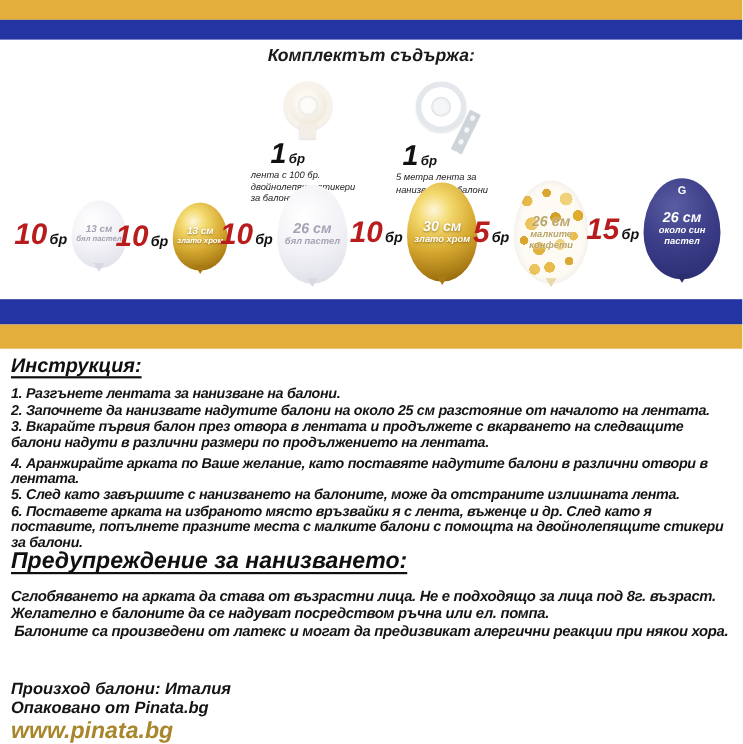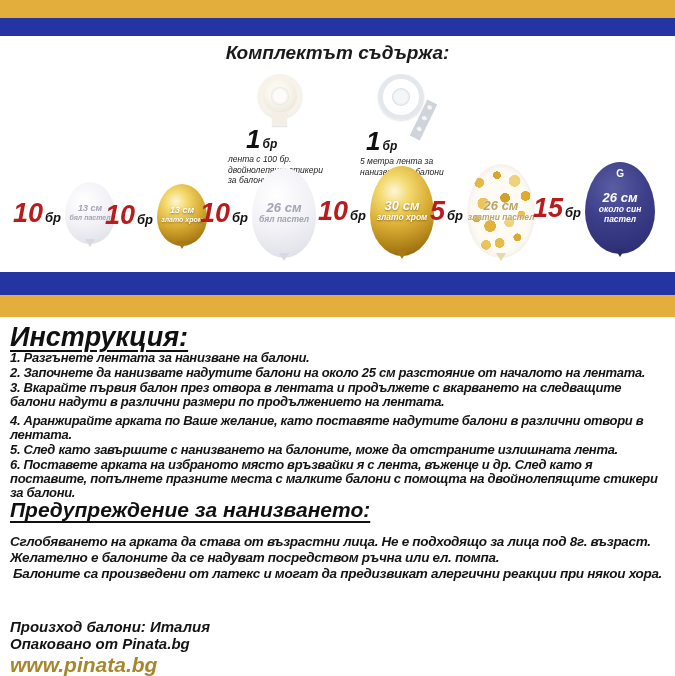--- a/index.html
+++ b/index.html
@@ -10,21 +10,21 @@
   
   .stripe{position:absolute; left:0; width:675px;}
   .stripe-gold-top{top:0; height:18px; background:#e3ae3b;}
   .stripe-blue-top{top:18px; height:18px; background:#2434a2;}
   .stripe-blue-mid{top:272px; height:23px; background:#2434a2;}
   .stripe-gold-mid{top:295px; height:22px; background:#e3ae3b;}
 
   
   .kit-title{
     position:absolute; top:42px; left:0; width:675px; text-align:center;
-    font-size:19px; font-weight:700; font-style:italic; color:#1a1a1a;
+    font-size:16px; font-weight:700; font-style:italic; color:#1a1a1a;
   }
 
   
   .tape-item{position:absolute; width:112px;}
   .tape-item-1{left:228px; top:72px;}
   .tape-item-2{left:360px; top:74px;}
   .tape-graphic{position:relative; height:52px;}
   .roll{border-radius:50%; position:relative;}
   .roll-white{
     position:absolute; left:30px; top:2px; width:44px; height:44px;
@@ -107,21 +107,21 @@
   .b-small .b-color{font-size:7px;}
   .b-large .b-size{font-size:13px;}
   .b-large .b-color{font-size:8.5px;}
   .b-logo{position:absolute; top:7px; left:0; right:0; text-align:center; color:#fff; font-size:10px; font-weight:700; line-height:1;}
 
   
   .section-heading{
     position:absolute; left:10px; font-weight:700; font-style:italic; color:#101010;
     text-decoration:underline; text-decoration-thickness:2px; text-underline-offset:4px;
   }
-  .instr-heading{top:322px; font-size:27px;}
+  .instr-heading{top:322px; font-size:18px;}
   .warn-heading{top:498px; font-size:21px;}
   .instr-list{position:absolute; left:10px; top:351px; width:658px;}
   .instr-item{
     font-size:13px; font-weight:700; font-style:italic; color:#141414;
     line-height:1.08; letter-spacing:-0.3px; margin:0 0 1px 0;
   }
   .instr-item:nth-child(4){margin-top:5px;}
   .warn-list{position:absolute; left:10px; top:534px; width:658px;}
   .warn-line{
     font-size:13.5px; font-weight:700; font-style:italic; color:#141414;
@@ -214,21 +214,21 @@
     </div>
   </div>
 
   <div class="balloon-entry entry-5">
     <div class="bqty">
       <span class="n">5</span>
       <span class="u">бр</span>
     </div>
     <div class="balloon b-large b-confetti">
       <div class="b-size">26 см</div>
-      <div class="b-color">златни пастел</div>
+      <div class="b-color">малките конфети</div>
     </div>
   </div>
 
   <div class="balloon-entry entry-6">
     <div class="bqty">
       <span class="n">15</span>
       <span class="u">бр</span>
     </div>
     <div class="balloon b-large b-blue">
       <div class="b-logo">G</div>

